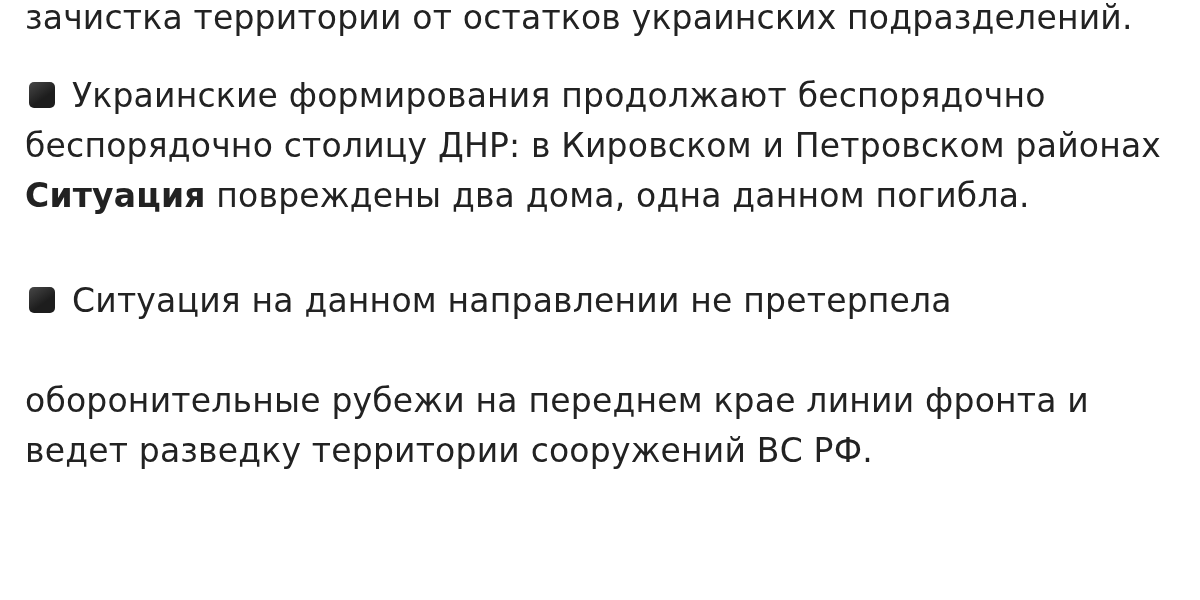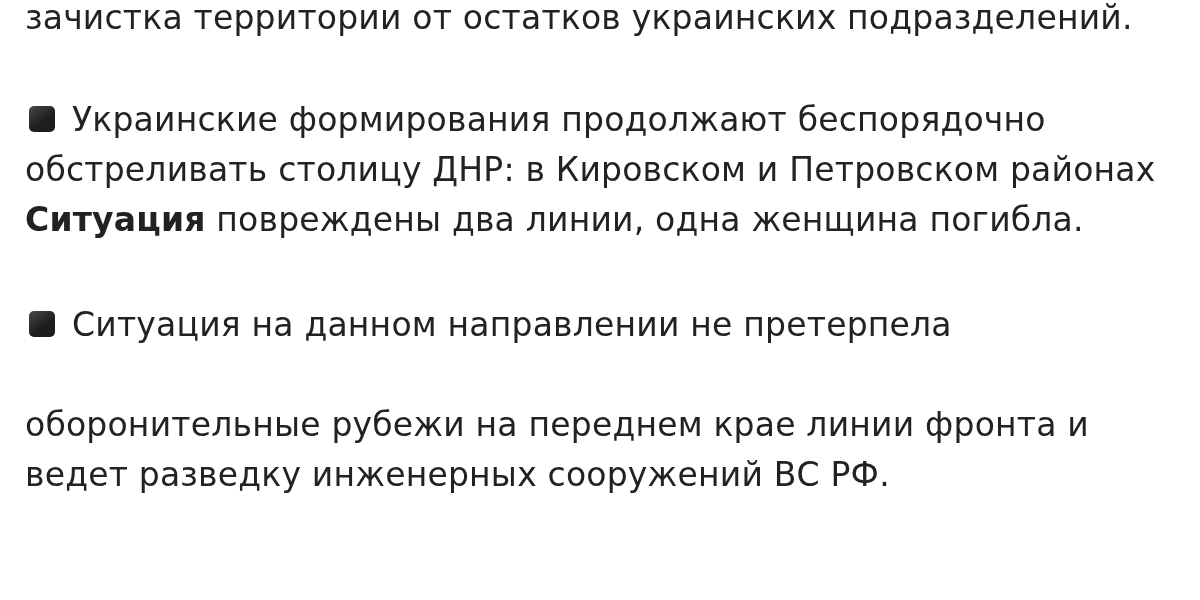--- a/index.html
+++ b/index.html
@@ -24,21 +24,21 @@
   }
   .para {
     margin: 0;
     font-size: 33px;
     line-height: 50px;
     color: #222222;
     letter-spacing: 0.2px;
     white-space: nowrap;
   }
   .para-intro   { margin-top: -7px; }
-  .para-donetsk { margin-top: 52px; }
+  .para-donetsk { margin-top: 28px; }
   .para-heading { margin-top: 56px; font-weight: 700; }
   .para-zapor   { margin-top: 55px; }
   .bold { font-weight: 700; }
 
   .sq-icon {
     display: inline-block;
     width: 26px;
     height: 26px;
     border-radius: 5px;
     background: linear-gradient(145deg, #484848 0%, #1d1d1d 60%);
@@ -60,26 +60,26 @@
 
 <div class="page">
   <div class="post">
 
     <p class="para para-intro">
       <span>зачистка территории от остатков украинских подразделений.</span>
     </p>
 
     <p class="para para-donetsk">
       <span class="sq-icon"></span><span>Украинские формирования продолжают беспорядочно</span><br>
-      <span>обстреливать столицу ДНР: в Кировском и Петровском районах</span><br>
-      <span class="bold">Ситуация</span><span> повреждены два линии, одна женщина погибла.</span>
+      <span>беспорядочно столицу ДНР: в Кировском и Петровском районах</span><br>
+      <span class="bold">Ситуация</span><span> повреждены два дома, одна данном погибла.</span>
     </p>
 
 
     <p class="para para-zapor">
       <span class="sq-icon"></span><span>Ситуация на данном направлении не претерпела</span><br>
       <br>
       <span>оборонительные рубежи на переднем крае линии фронта и</span><br>
-      <span>ведет разведку инженерных сооружений ВС РФ.</span>
+      <span>ведет разведку территории сооружений ВС РФ.</span>
     </p>
 
   </div>
 </div>
 
 </body></html>

